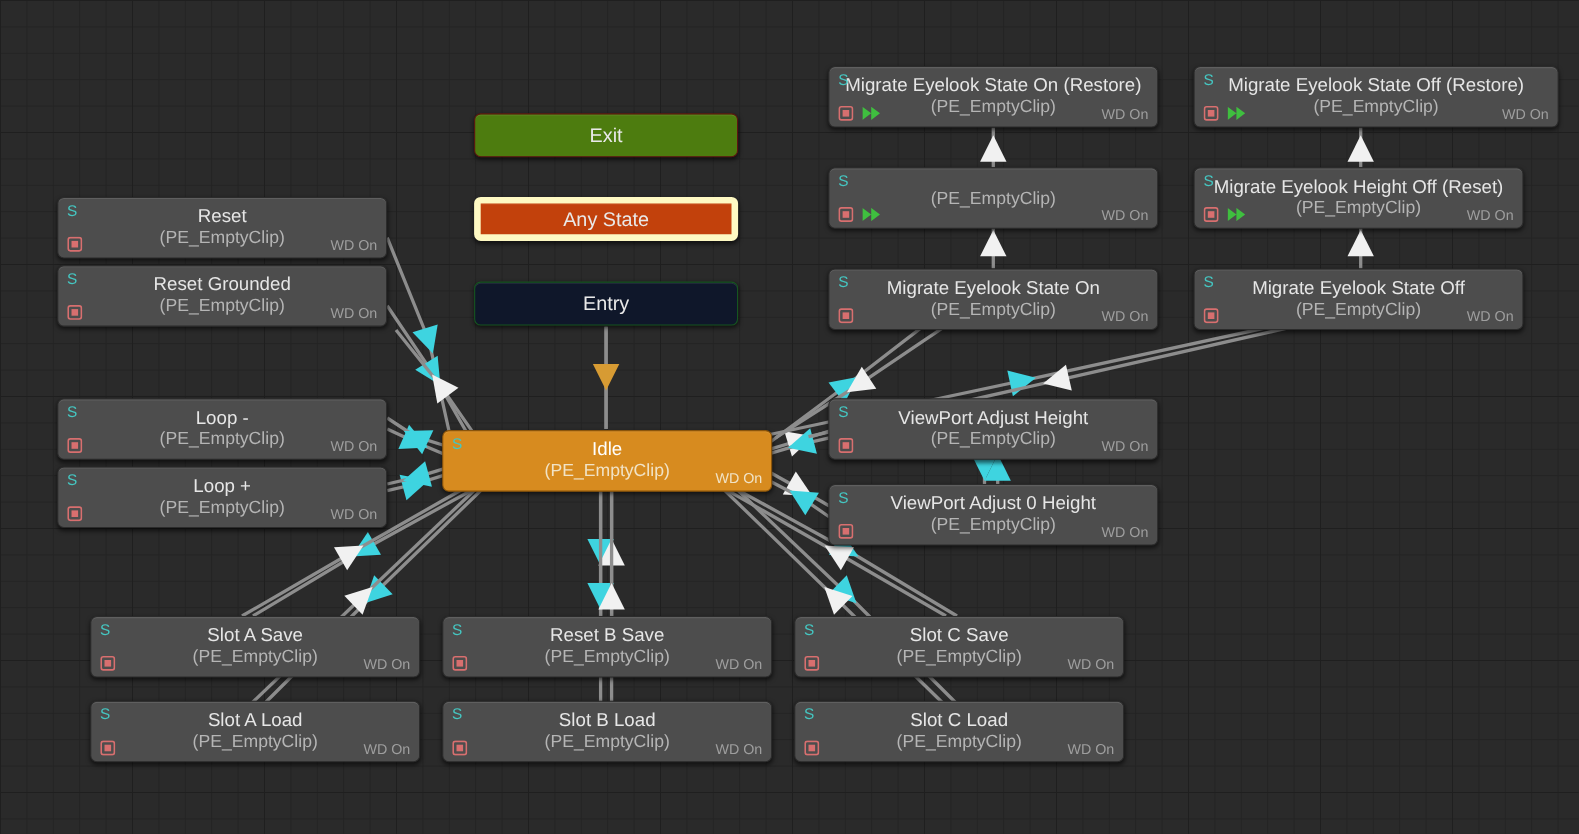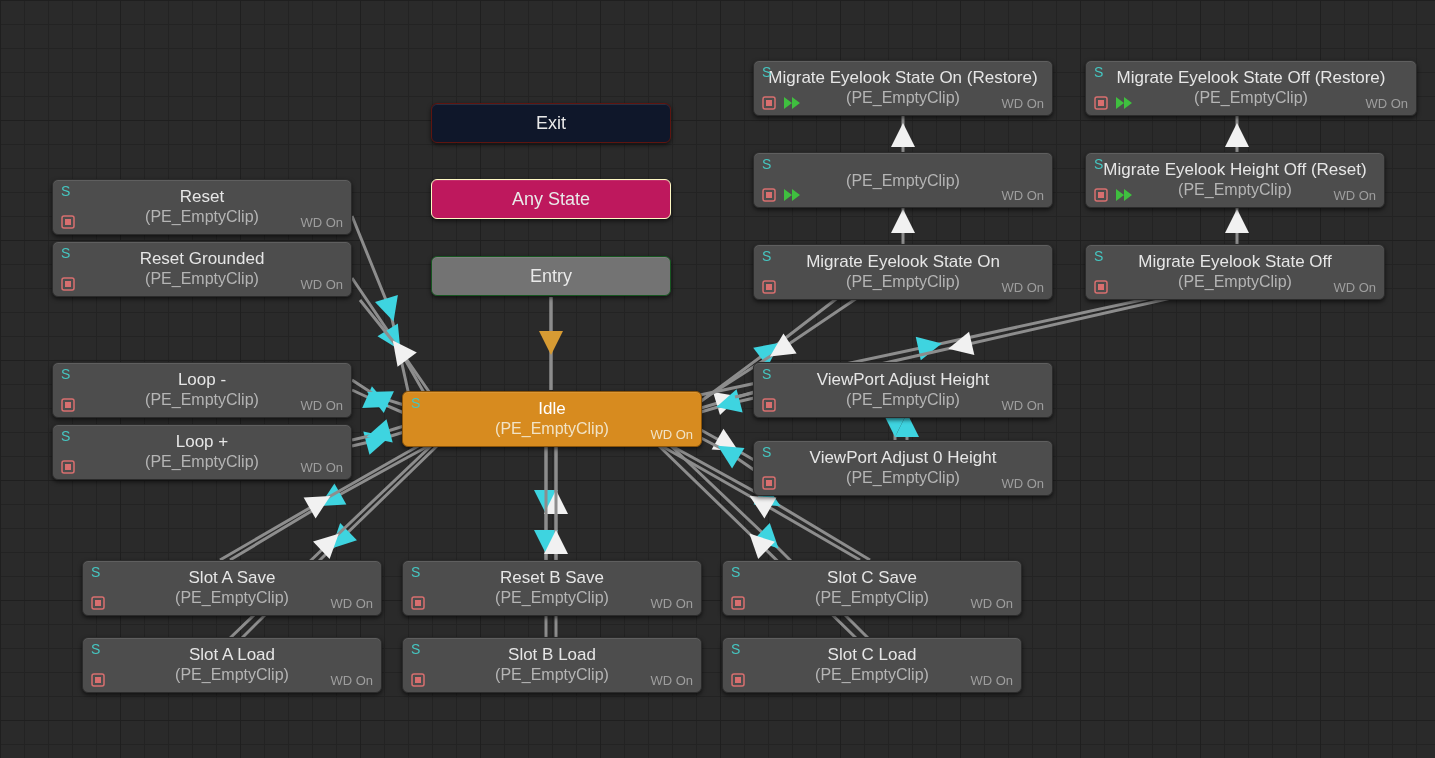--- a/index.html
+++ b/index.html
@@ -47,23 +47,23 @@
   .special {
     width: 240px;
     height: 40px;
     display: flex;
     align-items: center;
     justify-content: center;
     font-size: 18px;
     color: #e9e9e9;
     font-weight: 400;
   }
-  .exit   { background: #0f172a; border: 1px solid #5e1510; }
-  .any    { background: #be185d; border: 1px solid #fef9c3; }
-  .entry  { background: #737373; border: 1px solid #165520; }
+  .exit   { background: #4d7c0f; border: 1px solid #5e1510; }
+  .any    { background: #c2410c; border: 6px solid #fef9c3; }
+  .entry  { background: #0f172a; border: 1px solid #165520; }
   .title { font-size: 17px; color: #e6e6e6; line-height: 1.1; }
   .idle .title { color: #fff; }
   .sub { font-size: 16px; color: #b5b5b5; margin-top: 1px; }
   .idle .sub { color: #f1e3c6; }
   .wd {
     position: absolute;
     right: 8px;
     bottom: 4px;
     font-size: 13px;
     color: #9e9e9e;

